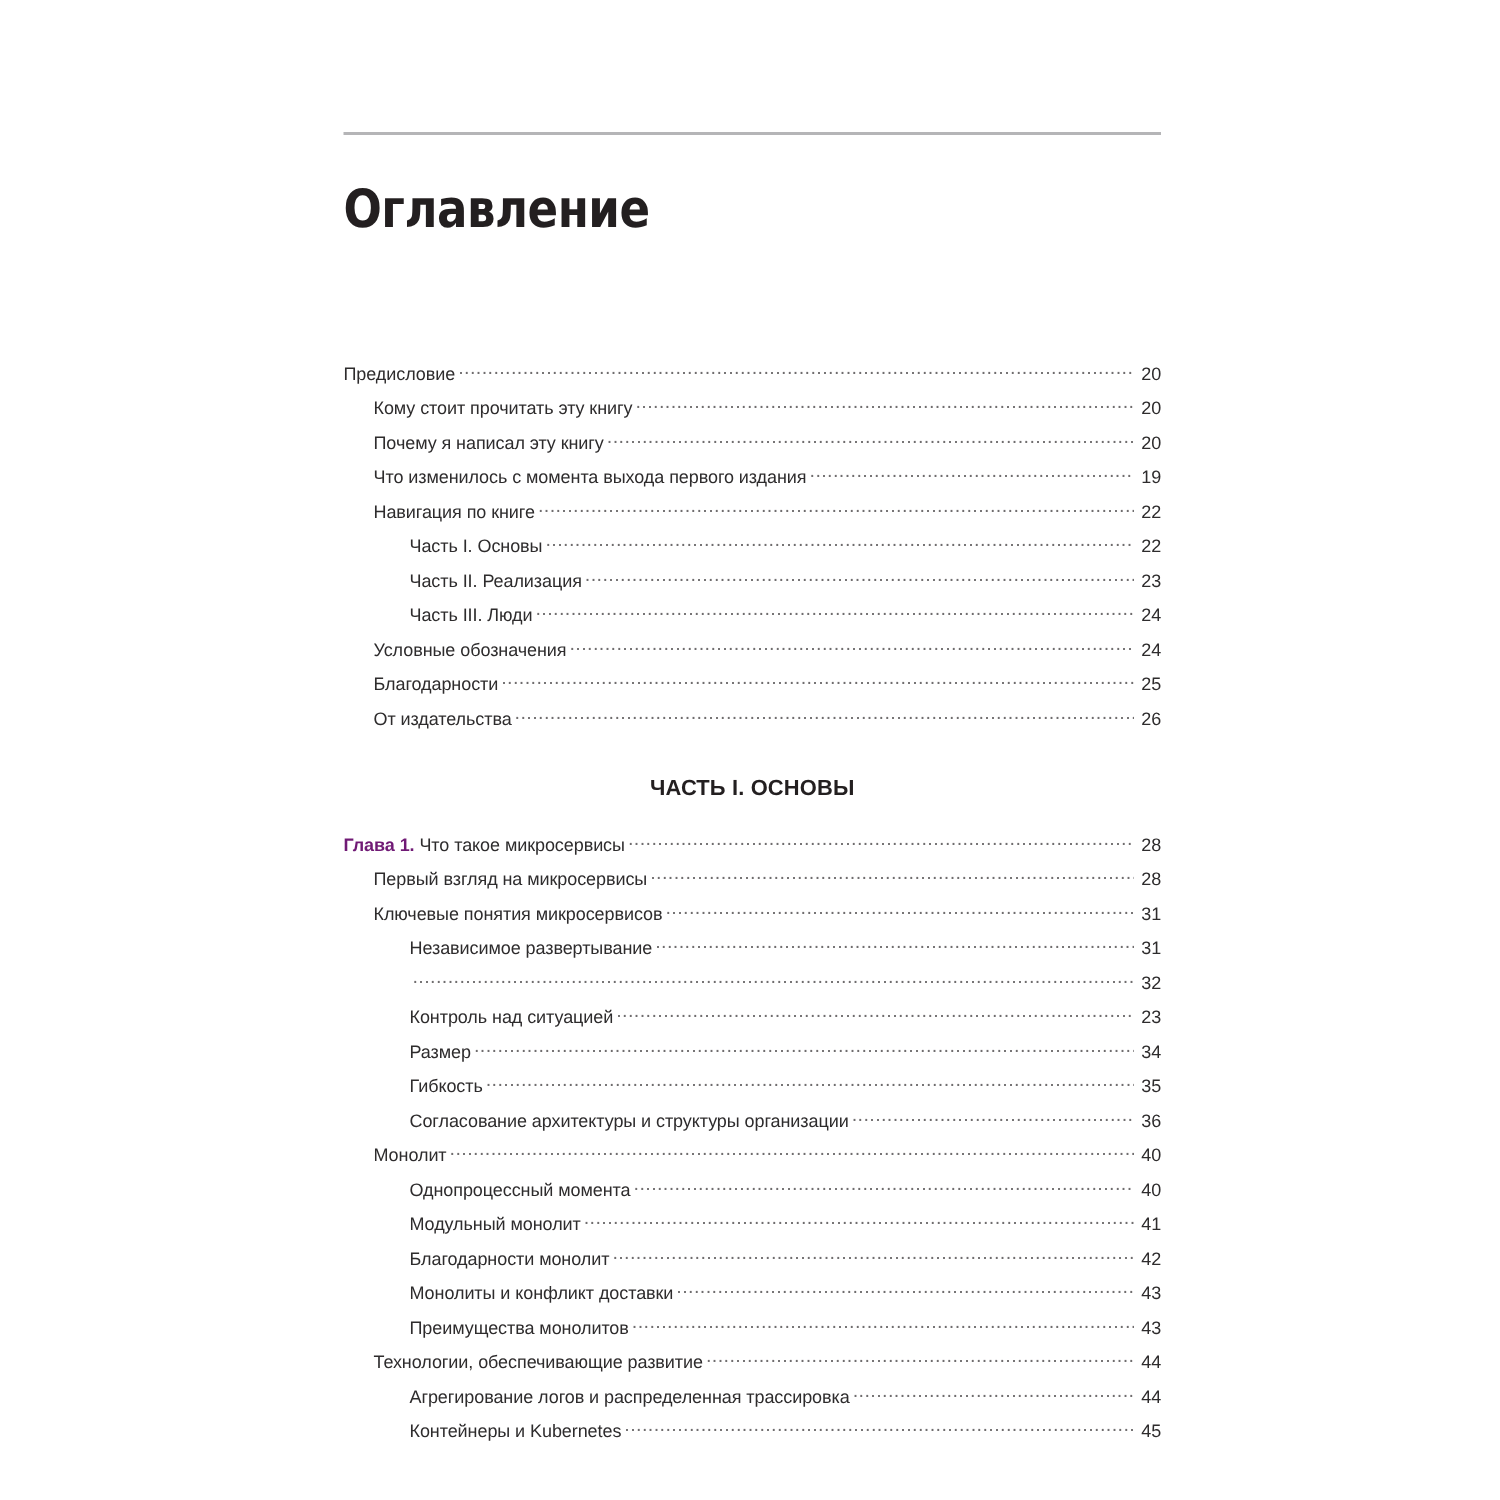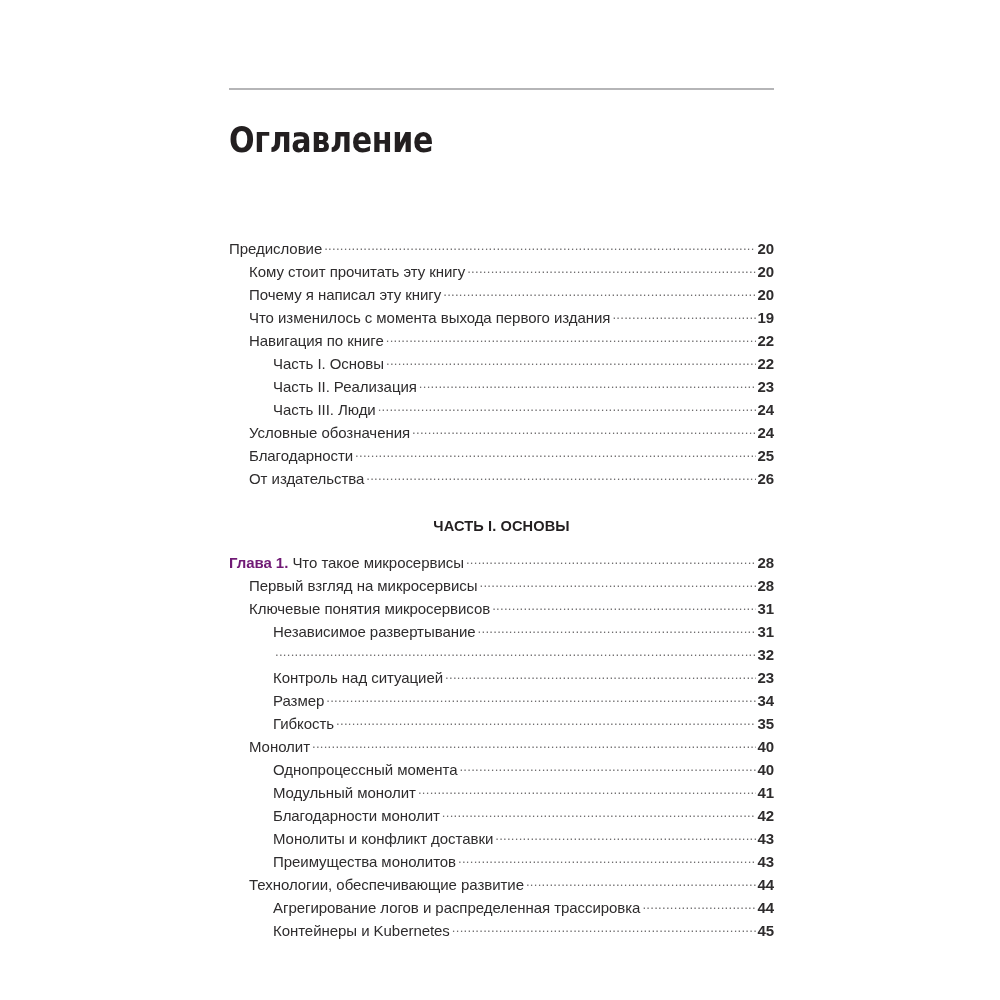--- a/index.html
+++ b/index.html
@@ -50,21 +50,21 @@
     left: 229px;
     top: 240px;
     width: 545px;
   }
 
   
   .toc-row {
     display: flex;
     align-items: baseline;
     height: 23px;
-    font-size: 15px;
+    font-size: 12px;
     color: #2e2c2d;
     white-space: nowrap;
     justify-content: space-between;
   }
 
   .toc-row .label {
     flex: 0 0 auto;
     letter-spacing: -0.05px;
   }
 
@@ -85,21 +85,20 @@
     color: #6f6d6e;
     white-space: nowrap;
   }
 
   .toc-row .page-num {
     flex: 0 0 auto;
     min-width: 17px;
     text-align: right;
     color: #2e2c2d;
     letter-spacing: -0.1px;
-    font-weight: bold;
   }
 
   
   .lvl-0 { padding-left: 0px; }
   .lvl-1 { padding-left: 20px; }
   .lvl-2 { padding-left: 44px; }
 
   .toc-row .chap-prefix {
     font-weight: bold;
     color: #701a75;
@@ -223,20 +222,25 @@
         <div class="toc-row lvl-2">
           <span class="label">Размер</span>
           <span class="leader"></span>
           <span class="page-num">34</span>
         </div>
         <div class="toc-row lvl-2">
           <span class="label">Гибкость</span>
           <span class="leader"></span>
           <span class="page-num">35</span>
         </div>
+        <div class="toc-row lvl-2">
+          <span class="label">Согласование архитектуры и структуры организации</span>
+          <span class="leader"></span>
+          <span class="page-num">36</span>
+        </div>
         <div class="toc-row lvl-1">
           <span class="label">Монолит</span>
           <span class="leader"></span>
           <span class="page-num">40</span>
         </div>
         <div class="toc-row lvl-2">
           <span class="label">Однопроцессный момента</span>
           <span class="leader"></span>
           <span class="page-num">40</span>
         </div>

